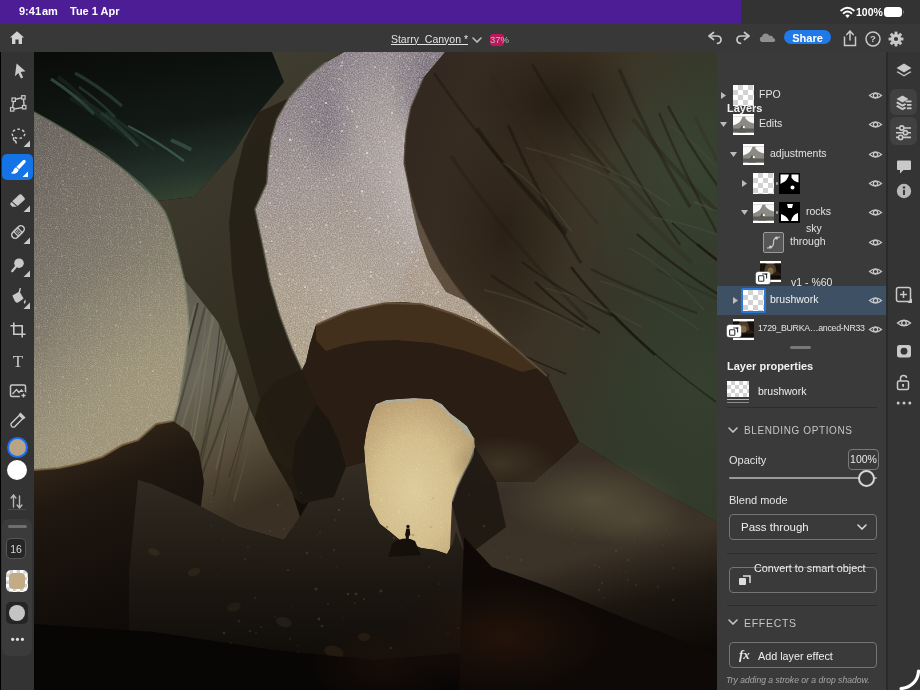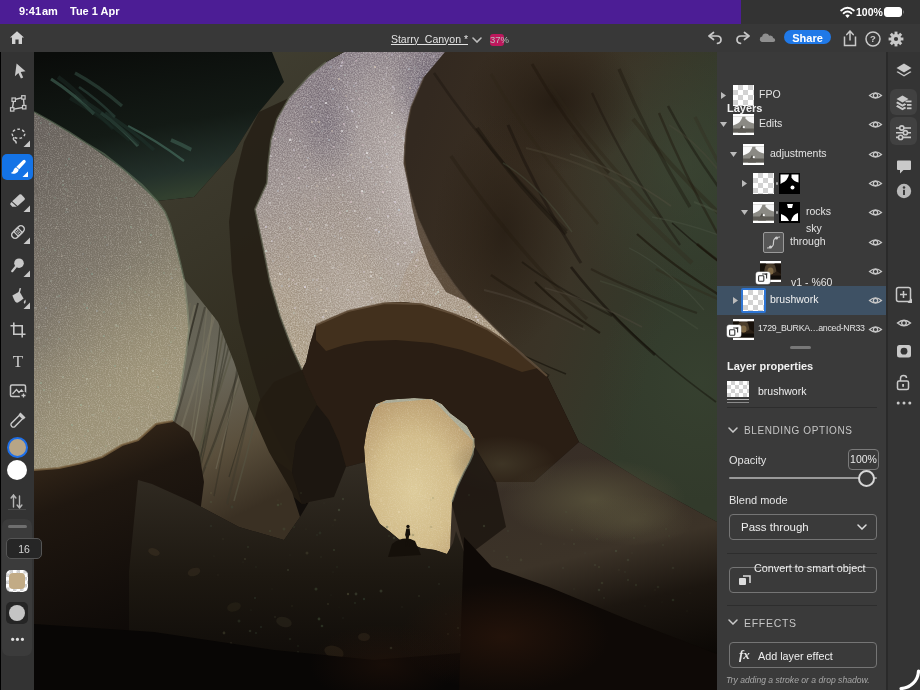--- a/index.html
+++ b/index.html
@@ -1435,21 +1435,21 @@
     </svg>
     <div style="position:absolute;left:6.5px;top:437px;width:17px;height:17px;border-radius:50%;background:#b7a586;border:2.5px solid #1e6fe8;box-sizing:content-box;"></div>
     <div style="position:absolute;left:7px;top:459.5px;width:20px;height:20px;border-radius:50%;background:#fff;"></div>
     <svg style="position:absolute;left:5.5px;top:490px;" width="24" height="24" viewBox="0 0 24 24">
       <path d="M9 5 L9 17 M9 5 L6.6 8 M9 5 L11.4 8" fill="none" stroke="#b5b5b5" stroke-width="1.4" stroke-linecap="round" stroke-linejoin="round" transform="translate(-1.5,0)"></path>
       <path d="M15 19 L15 7 M15 19 L12.6 16 M15 19 L17.4 16" fill="none" stroke="#b5b5b5" stroke-width="1.4" stroke-linecap="round" stroke-linejoin="round" transform="translate(-1.5,-1)"></path>
     </svg>
     <div style="position:absolute;left:8px;top:509px;width:18px;height:1px;background:#4a4a4a;"></div>
     <div style="position:absolute;left:2px;top:519px;width:30px;height:137px;background:#3b3b3b;border-radius:7px;"></div>
     <div style="position:absolute;left:7.5px;top:524.5px;width:19px;height:3px;border-radius:1.5px;background:#6f6f6f;"></div>
-    <div style="position:absolute;left:6px;top:538px;width:36px;height:21px;background:#262626;border:1px solid #555;border-radius:5px;font:10.5px 'Liberation Sans',sans-serif;color:#d5d5d5;text-align:center;line-height:21px;box-sizing:border-box;">16</div>
+    <div style="position:absolute;left:6px;top:538px;width:20px;height:21px;background:#262626;border:1px solid #555;border-radius:5px;font:10.5px 'Liberation Sans',sans-serif;color:#d5d5d5;text-align:center;line-height:21px;box-sizing:border-box;">16</div>
     <div style="position:absolute;left:6px;top:570px;width:22px;height:22px;border-radius:5px;background-image:linear-gradient(45deg,#cfcfcf 25%,transparent 25%,transparent 75%,#cfcfcf 75%),linear-gradient(45deg,#cfcfcf 25%,transparent 25%,transparent 75%,#cfcfcf 75%);background-size:7px 7px;background-position:0 0,3.5px 3.5px;background-color:#fff;"></div>
     <div style="position:absolute;left:9px;top:573px;width:16px;height:16px;border-radius:4px;background:#c2ab85;"></div>
     <div style="position:absolute;left:6px;top:602px;width:22px;height:22px;border-radius:5px;background:#252525;"></div>
     <div style="position:absolute;left:9px;top:605px;width:16px;height:16px;border-radius:50%;background:#c4c4c4;"></div>
     <div style="position:absolute;left:8px;top:633px;width:20px;text-align:center;font:bold 11px 'Liberation Sans',sans-serif;color:#e0e0e0;letter-spacing:1px;">•••</div>
 <div style="position:absolute;left:717px;top:52px;width:169px;height:638px;background:#3a3a3a;"></div>
     <div style="position:absolute;left:717px;top:286px;width:169px;height:29px;background:#3e5164;"></div>
     <div style="position:absolute;left:727px;top:62px;font:bold 11px 'Liberation Sans',sans-serif;color:#f1f1f1;margin-top:40px;">Layers</div>
     <svg style="position:absolute;left:719.5px;top:90.5px;" width="7" height="9" viewBox="0 0 7 9">
       <path d="M1 1 L6 4.5 L1 8 Z" fill="#bbb"></path>

